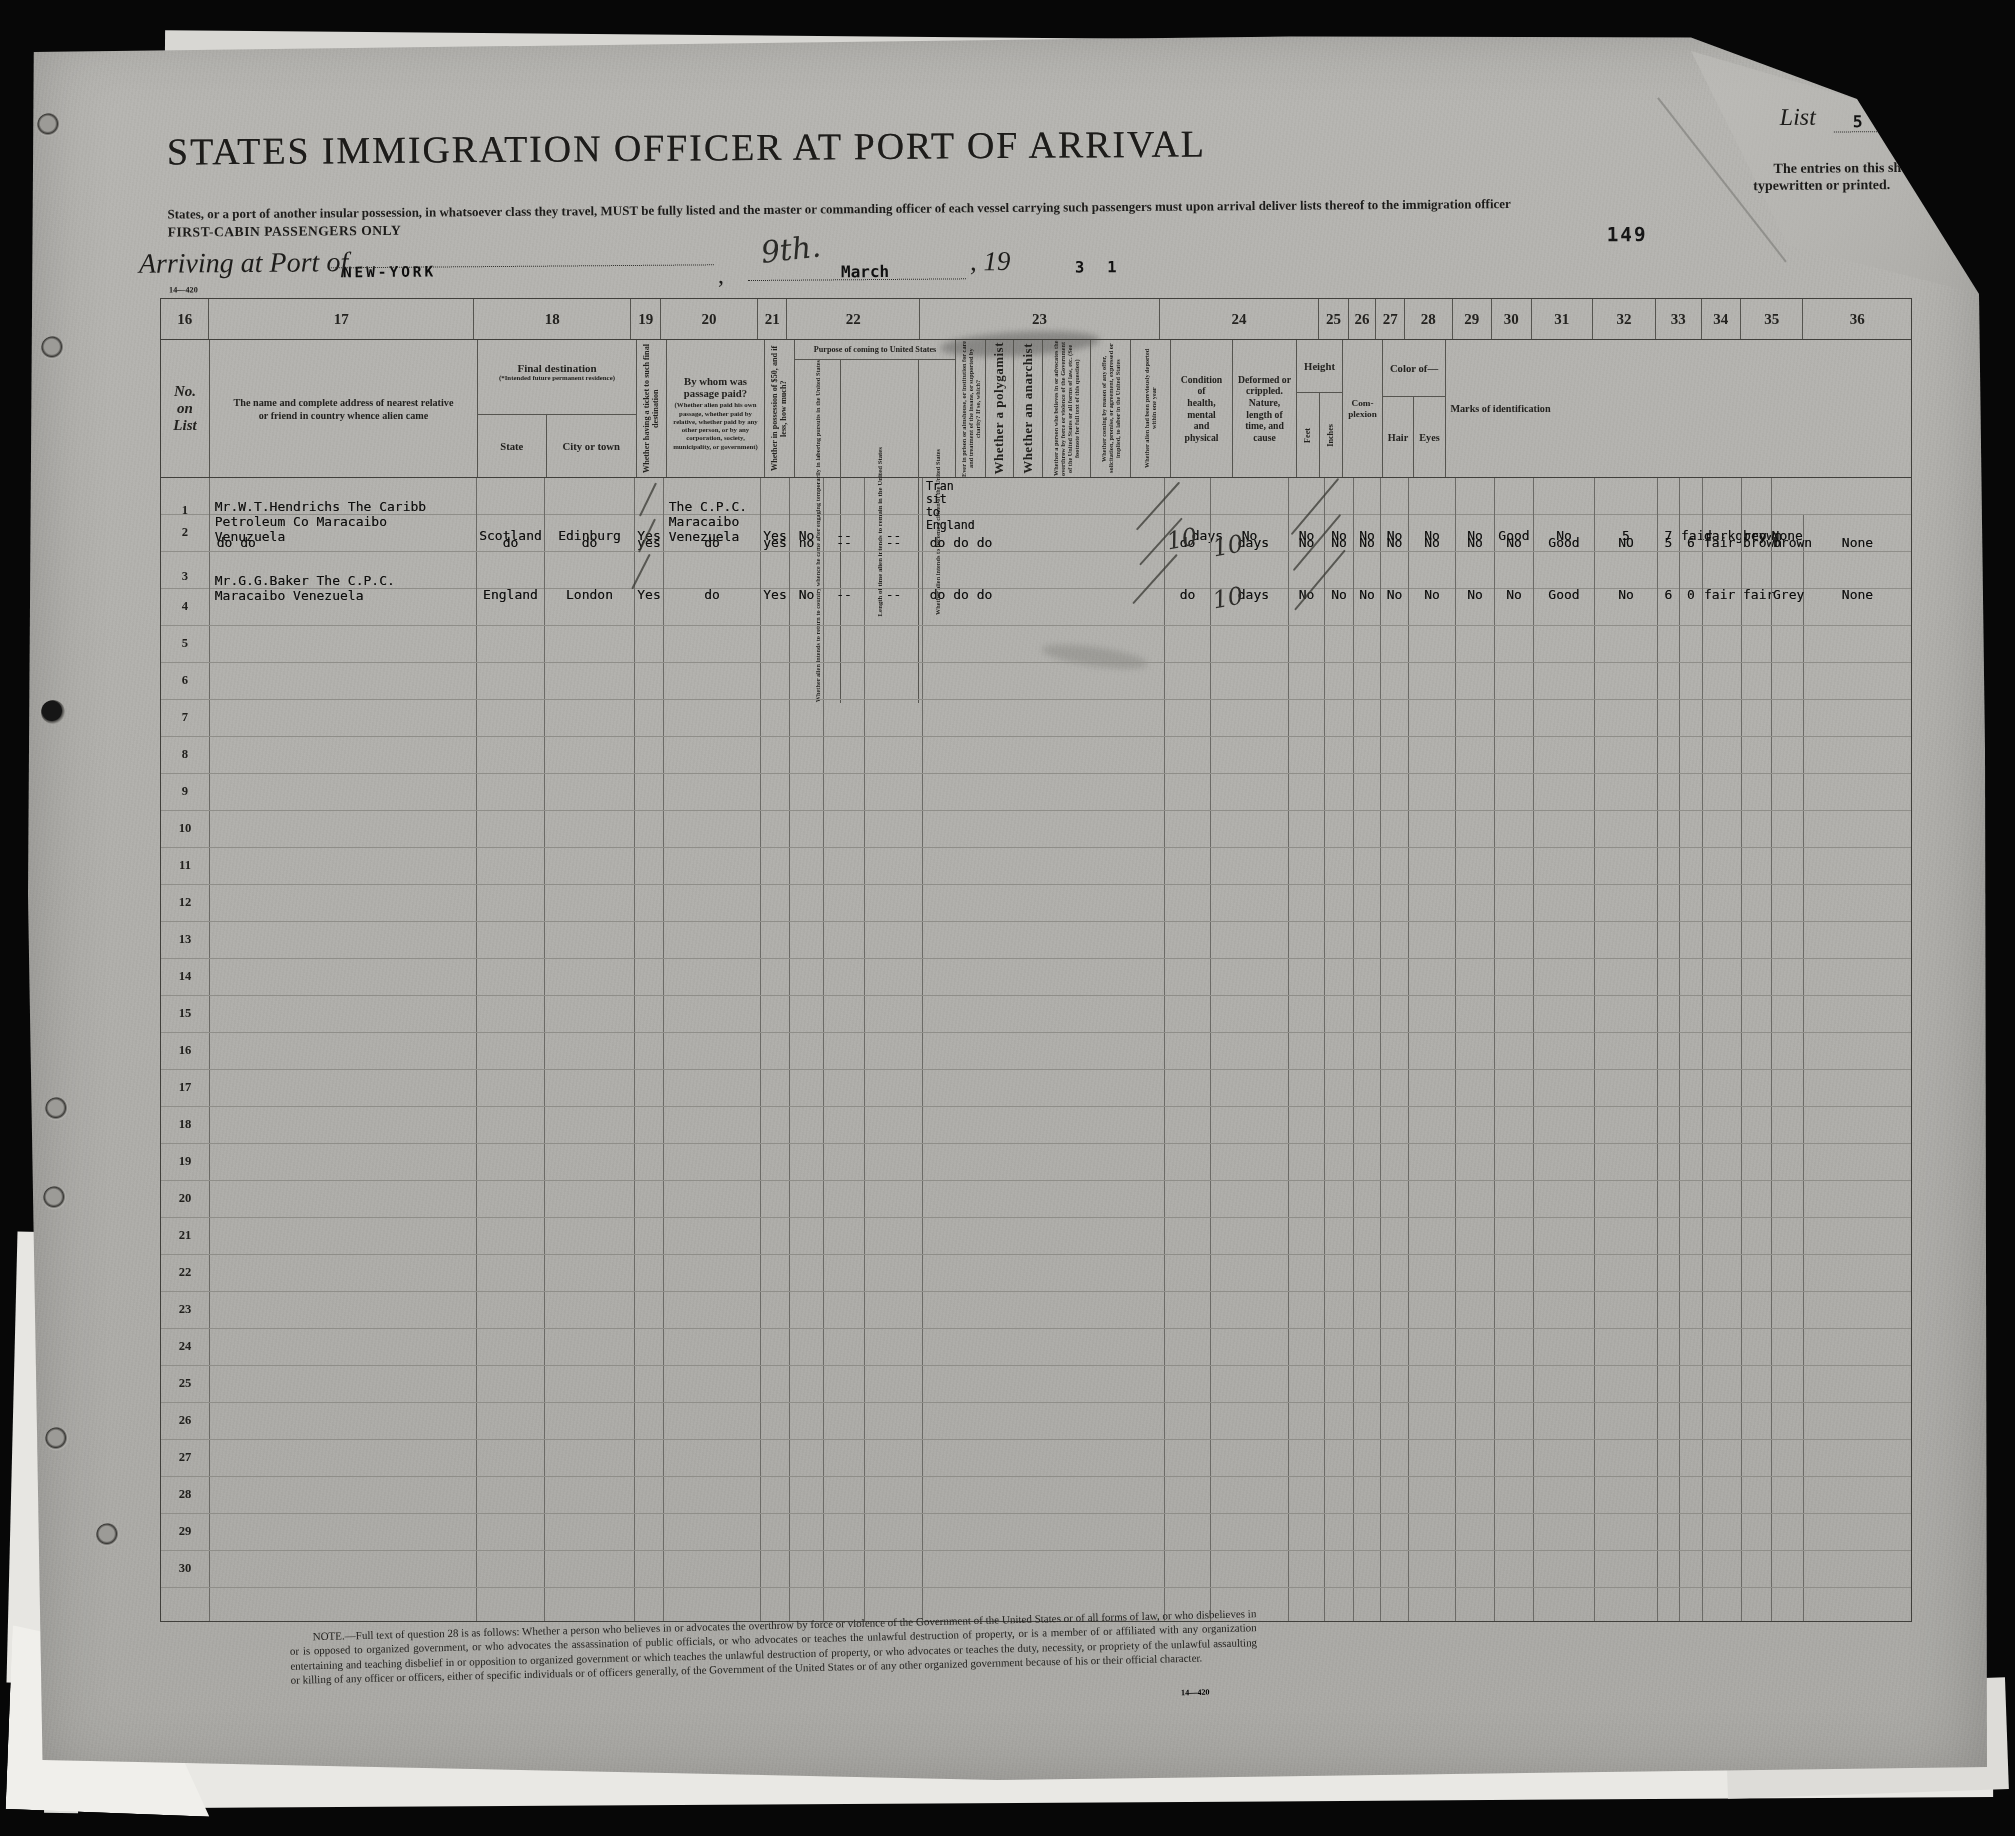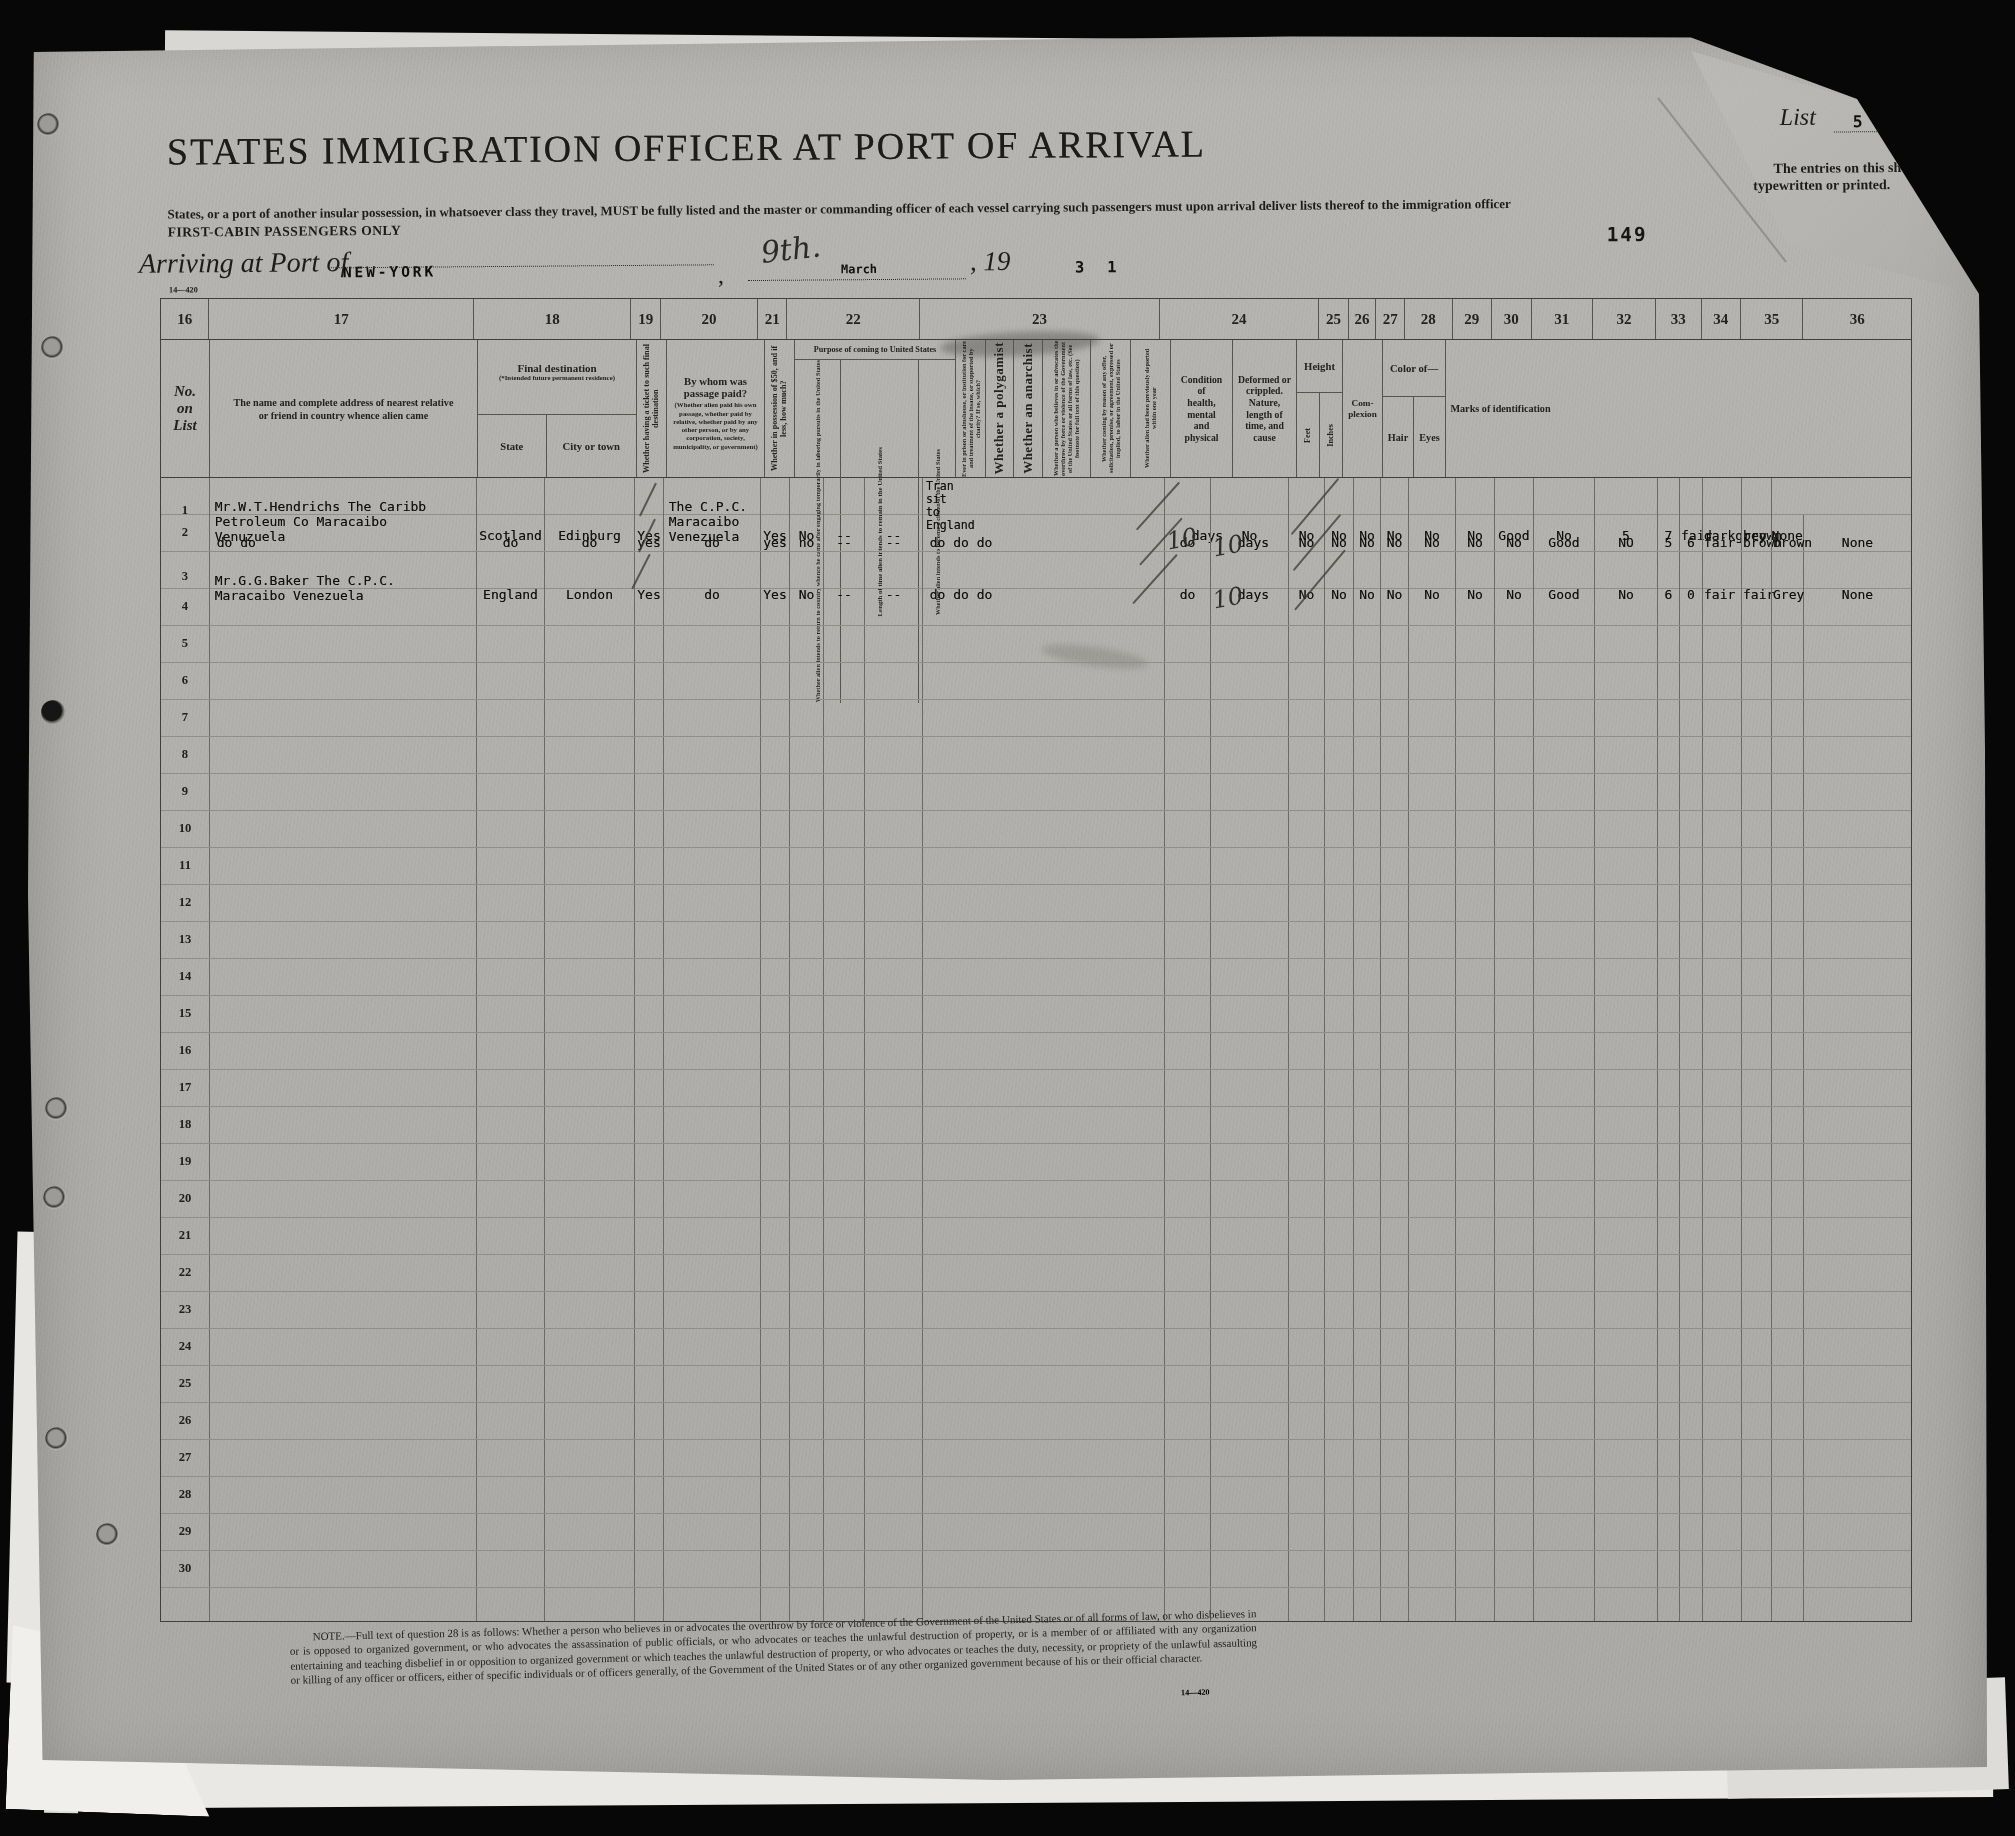--- a/index.html
+++ b/index.html
@@ -24,21 +24,21 @@
 
   .top-head{position:absolute;left:0;top:0;width:1959px;transform:rotate(-.45deg);z-index:4;color:#1d1c1a;}
   .doc-title{position:absolute;left:138px;top:101px;font-size:38px;letter-spacing:1.9px;white-space:nowrap;
     font-family:"Liberation Serif",serif;text-shadow:0 0 0.5px rgba(0,0,0,.55);}
   .intro{position:absolute;left:138px;top:178px;width:1435px;font-size:13px;font-weight:bold;line-height:16px;}
   .first-cabin{position:absolute;left:138px;top:196px;font-size:13.6px;font-weight:bold;letter-spacing:0.5px;}
   .arriving-label{position:absolute;left:109px;top:219px;font-size:28px;font-style:italic;white-space:nowrap;}
   .port-typed{position:absolute;left:313px;top:237px;font-family:"DejaVu Sans Mono",monospace;font-size:14.5px;font-weight:bold;letter-spacing:2.9px;color:#0d0d0d;}
   .u-dot{position:absolute;border-bottom:1.5px dotted #2b2b28;}
   .day-hand{position:absolute;left:731px;top:208px;font-size:30px;font-style:italic;font-family:"DejaVu Serif",serif;transform:rotate(-6deg);color:#2a2a27;}
-  .month-typed{position:absolute;left:811px;top:239px;font-family:"DejaVu Sans Mono",monospace;font-size:12px;font-weight:bold;color:#101010;}
+  .month-typed{position:absolute;left:811px;top:239px;font-family:"DejaVu Sans Mono",monospace;font-size:16px;font-weight:bold;color:#101010;}
   .year-printed{position:absolute;left:940px;top:224px;font-size:27px;font-style:italic;}
   .year-hand{position:absolute;left:1017px;top:237px;font-family:"DejaVu Sans Mono",monospace;font-weight:bold;font-size:15.5px;letter-spacing:6.8px;color:#111;margin-left:28px;}
   .form-no-top{position:absolute;left:139px;top:257px;font-size:8.2px;font-weight:bold;}
   .list-label{position:absolute;left:1751px;top:88px;font-size:24px;font-style:italic;}
   .list-no{position:absolute;left:1824px;top:97px;font-family:"DejaVu Sans Mono",monospace;font-size:16.5px;font-weight:bold;color:#111;}
   .entries-note{position:absolute;left:1724px;top:144px;width:228px;font-size:14px;font-weight:bold;line-height:17px;text-indent:20.4px;}
   .stamp-149{position:absolute;left:1577px;top:206px;font-family:"DejaVu Sans Mono",monospace;font-size:19.4px;font-weight:bold;letter-spacing:1.9px;color:#161616;}
 
   
   .manifest{position:absolute;left:132px;top:276px;width:1750px;z-index:4;

